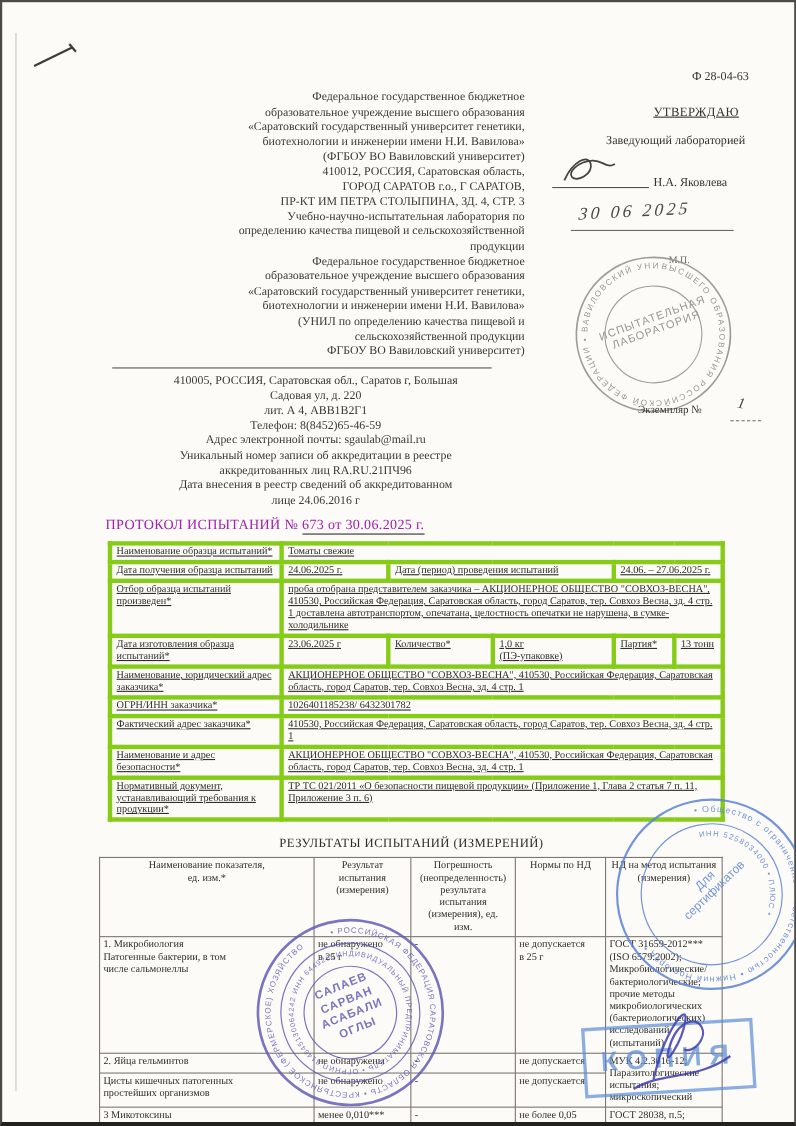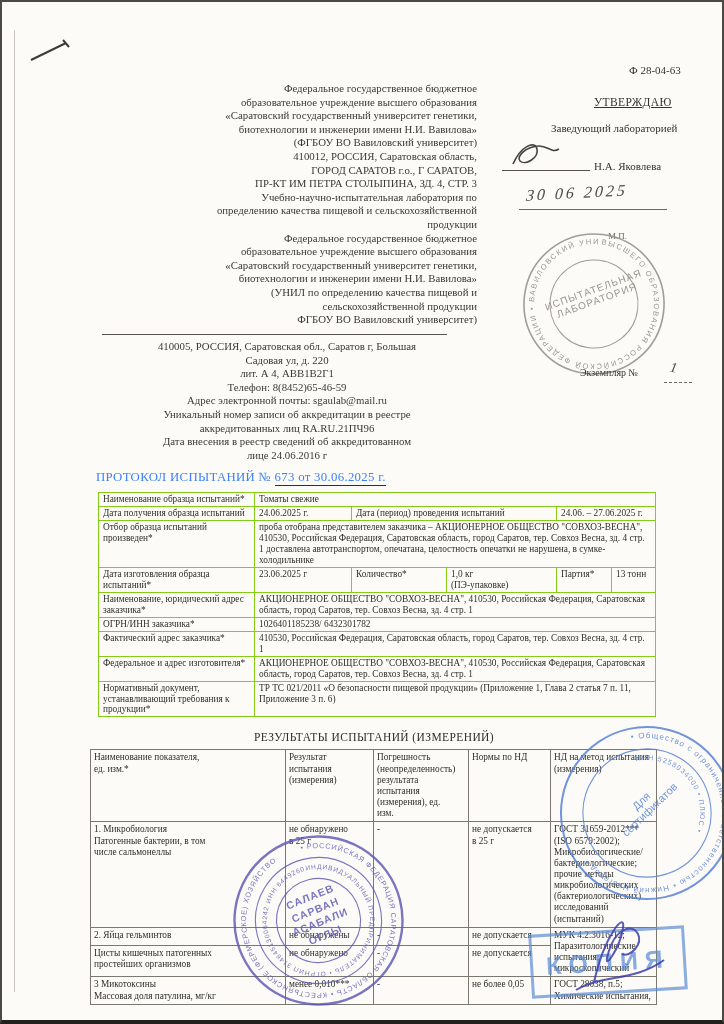--- a/index.html
+++ b/index.html
@@ -23,28 +23,28 @@
   .sig-name{left:592px;top:158px;font-size:11px;}
   .hand-date{left:524px;top:182px;font-size:16px;font-style:italic;color:#4a4a46;
     transform:rotate(-3deg) skewX(-8deg);letter-spacing:3px;}
   .date-line{left:517px;top:207px;width:148px;border-top:1px solid #6b6962;}
   .mp{left:606px;top:229px;font-size:9px;color:#6e6c64;}
   .copyno{left:578px;top:365px;font-size:10px;}
   .copyno-num{left:668px;top:358px;font-size:14px;font-style:italic;color:#4a4a46;transform:rotate(12deg);}
   .copyno-line{left:662px;top:380px;width:28px;border-top:1px dashed #6b6962;}
   
   .content{left:88px;top:468px;width:568px;}
-  .ptitle{font-size:12.8px;letter-spacing:.3px;margin-left:6px;color:#3b82f6;}
+  .ptitle{font-size:12.8px;letter-spacing:.3px;margin-left:6px;color:#a21caf;}
   .ptitle .und{border-bottom:1.2px solid #2f2e29;padding-bottom:1px;}
   table{border-collapse:collapse;table-layout:fixed;}
   .t1{width:557px;margin:7px 0 0 8px;font-size:9.3px;line-height:1.18;}
-  .t1 td{border:1px solid #84cc16;padding:1px 4px;vertical-align:top;color:#2f2e2a;}
+  .t1 td{border:4px solid #84cc16;padding:1px 4px;vertical-align:top;color:#2f2e2a;text-decoration:underline;}
   .t2{width:566px;font-size:9.3px;line-height:1.2;margin-top:6px;}
   .t2 th,.t2 td{border:1px solid #7b7870;padding:2px 3px;vertical-align:top;color:#2f2e2a;font-weight:normal;}
-  .t2 th{text-align:left;}
+  .t2 th{text-align:center;}
   .ctr{text-align:left;}
   .rhead{font-size:11.5px;text-align:center;letter-spacing:.4px;margin:14px 0 0;color:#2f2e29;}
   
   .stamp{pointer-events:none;}
   .gc{fill:none;stroke:#96948c;stroke-width:1.6;}
   .gc2{fill:none;stroke:#96948c;stroke-width:1;}
   .gring{font-family:"Liberation Sans",sans-serif;font-size:7.5px;letter-spacing:1.6px;fill:#8f8d85;}
   .gcenter{position:absolute;left:18px;top:56px;width:116px;text-align:center;font-size:10px;
     letter-spacing:1px;color:#8f8d85;transform:rotate(-27deg);font-family:"Liberation Sans",sans-serif;}
   .bc{fill:none;stroke:#5a83d6;stroke-width:2;}
@@ -177,21 +177,21 @@
       </tr>
       <tr>
         <td>ОГРН/ИНН заказчика*</td>
         <td colspan="5">1026401185238/ 6432301782</td>
       </tr>
       <tr>
         <td>Фактический адрес заказчика*</td>
         <td colspan="5">410530, Российская Федерация, Саратовская область, город Саратов, тер. Совхоз Весна, зд. 4 стр. 1</td>
       </tr>
       <tr>
-        <td>Федеральное и адрес изготовителя*</td>
+        <td>Наименование и адрес безопасности*</td>
         <td colspan="5">АКЦИОНЕРНОЕ ОБЩЕСТВО "СОВХОЗ-ВЕСНА", 410530, Российская Федерация, Саратовская область, город Саратов, тер. Совхоз Весна, зд. 4 стр. 1</td>
       </tr>
       <tr>
         <td>Нормативный документ, устанавливающий требования к продукции*</td>
         <td colspan="5">ТР ТС 021/2011 «О безопасности пищевой продукции» (Приложение 1, Глава 2 статья 7 п. 11, Приложение 3 п. 6)</td>
       </tr>
     </tbody>
       </table>
 
     <div class="rhead">РЕЗУЛЬТАТЫ ИСПЫТАНИЙ (ИЗМЕРЕНИЙ)</div>

